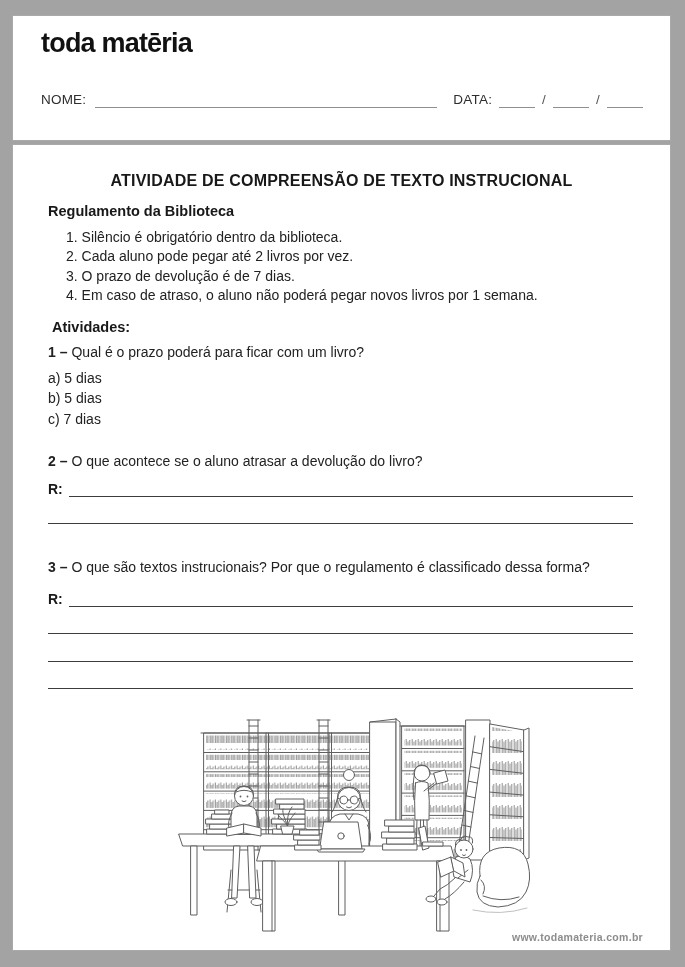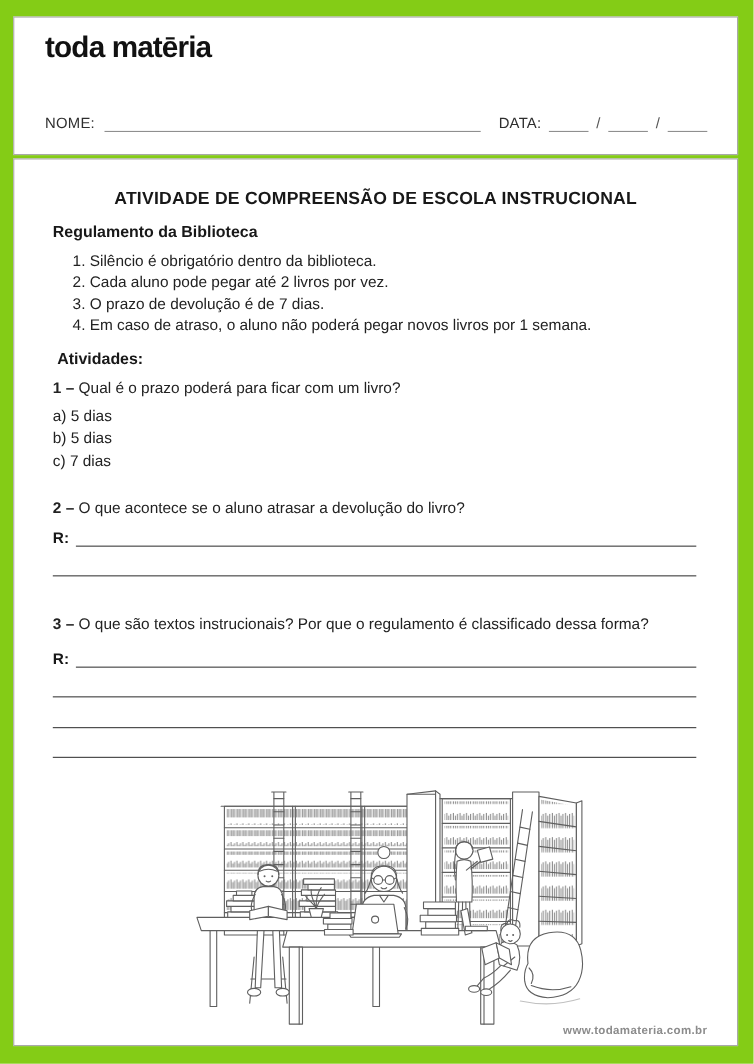--- a/index.html
+++ b/index.html
@@ -1,38 +1,38 @@
 <!DOCTYPE html>
 <html><head>
 <meta charset="utf-8">
 <style>
   * { margin:0; padding:0; box-sizing:border-box; }
   html,body { background:#ffffff; }
   body {
     width:685px; height:967px; position:relative; overflow:hidden;
     font-family:"Liberation Sans", sans-serif; color:#1f1f1f;
   }
-  .page { position:absolute; inset:0; background:#84cc16; }
+  .page { position:absolute; inset:0; background:#a3a3a3; }
 
   
   .header-box {
     position:absolute; left:12px; top:15px; width:659px; height:126px;
     border:1px solid #a9a9a9; background:#fff;
   }
   .logo {
     position:absolute; left:28px; top:12px;
     font-size:27px; font-weight:800; letter-spacing:-0.8px; color:#111;
   }
   .field-row {
     position:absolute; left:28px; right:27px;
     display:flex; align-items:flex-end; font-size:13.5px; color:#2e2e2e;
     letter-spacing:0.2px;
   }
   .row-school { top:56px; }
-  .row-name   { top:88px;align-items:flex-end; }
+  .row-name   { top:76px;align-items:flex-end; }
   .field-label { white-space:nowrap; padding-bottom:1px; }
   .blank-fill  { flex:1; height:16px; border-bottom:1.2px solid #8f8f8f; margin-left:9px; }
   .blank-name  { margin-right:16px; }
   .date-label  { white-space:nowrap; padding-bottom:1px; }
   .date-blank  { width:36px; height:16px; border-bottom:1.2px solid #8f8f8f; margin-left:7px; }
   .date-sep    { margin-left:7px; padding-bottom:1px; color:#555; }
 
   
   .content-box {
     position:absolute; left:12px; top:144px; width:659px; height:807px;
@@ -91,21 +91,21 @@
       <span class="date-blank"></span>
       <span class="date-sep">/</span>
       <span class="date-blank"></span>
       <span class="date-sep">/</span>
       <span class="date-blank"></span>
     </div>
   </div>
 
   <div class="content-box">
 
-    <div class="doc-title">ATIVIDADE DE COMPREENSÃO DE ESCOLA INSTRUCIONAL</div>
+    <div class="doc-title">ATIVIDADE DE COMPREENSÃO DE TEXTO INSTRUCIONAL</div>
 
     <div class="section-heading">Regulamento da Biblioteca</div>
 
     <div class="rules">
       <div class="rule">1. Silêncio é obrigatório dentro da biblioteca.</div>
       <div class="rule">2. Cada aluno pode pegar até 2 livros por vez.</div>
       <div class="rule">3. O prazo de devolução é de 7 dias.</div>
       <div class="rule">4. Em caso de atraso, o aluno não poderá pegar novos livros por 1 semana.</div>
     </div>
 

